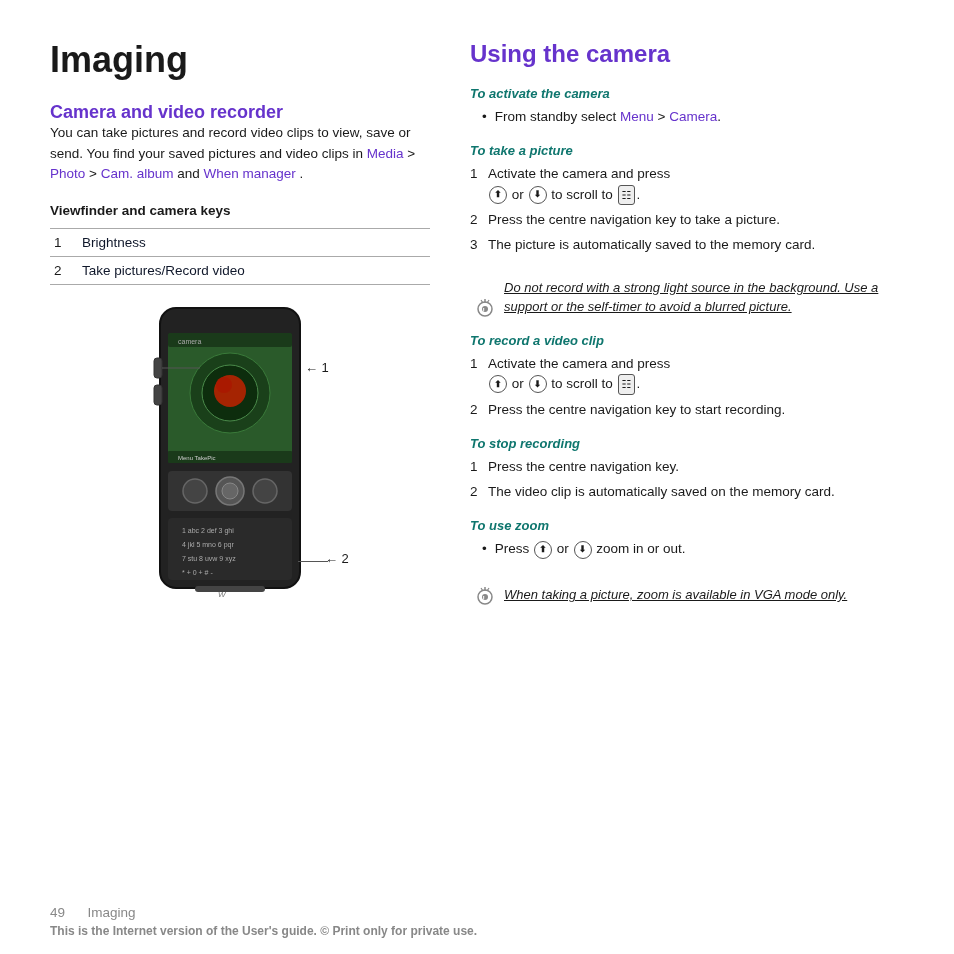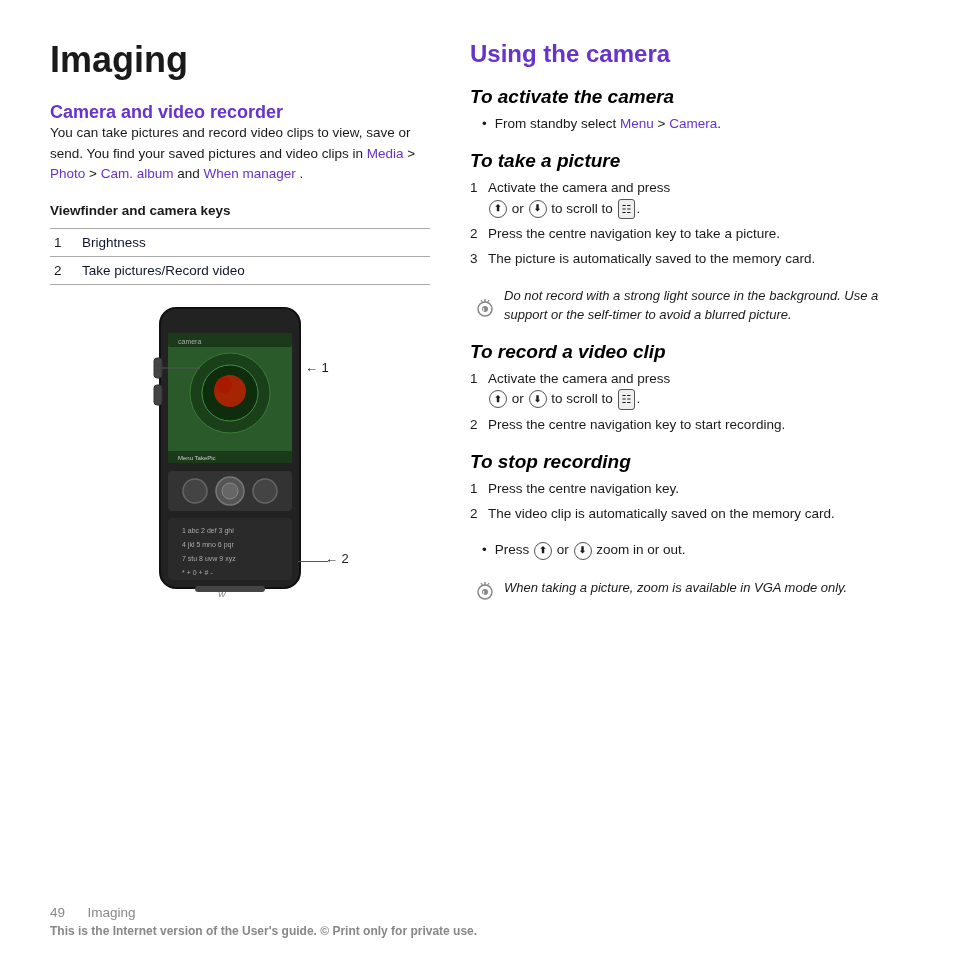--- a/index.html
+++ b/index.html
@@ -106,24 +106,24 @@
       font-weight: bold;
       color: #6633cc;
       margin-bottom: 18px;
     }
 
     .instruction-block {
       margin-bottom: 16px;
     }
 
     .instruction-title {
-      font-size: 19px;
+      font-size: 13px;
       font-style: italic;
       font-weight: bold;
-      color: #000000;
+      color: #0f766e;
       margin-bottom: 6px;
     }
 
     .bullet-item {
       display: flex;
       align-items: flex-start;
       font-size: 13.5px;
       line-height: 1.5;
       margin-bottom: 4px;
       padding-left: 12px;
@@ -149,23 +149,24 @@
       font-size: 13.5px;
     }
 
     .item-text {
       flex: 1;
       line-height: 1.5;
     }
 
     .tip-box {
       display: flex;
-      align-items: center;
-      margin: 10px 0 16px 0;
+      align-items: flex-end;
+      margin: 22px 0 16px 0;
       padding-left: 4px;
+      text-decoration: underline;
     }
 
     .tip-icon {
       width: 22px;
       height: 22px;
       flex-shrink: 0;
       margin-right: 8px;
       margin-top: 1px;
     }
 
@@ -384,20 +385,21 @@
           <span class="item-num">1</span>
           <span class="item-text">Press the centre navigation key.</span>
         </div>
         <div class="numbered-item">
           <span class="item-num">2</span>
           <span class="item-text">The video clip is automatically saved on the memory card.</span>
         </div>
       </div>
 
       <div class="instruction-block">
+        <div class="instruction-title">To use zoom</div>
         <div class="bullet-item">
           <span>Press
             <span class="scroll-icon">⬆</span>
             or
             <span class="scroll-icon">⬇</span>
             zoom in or out.
           </span>
         </div>
       </div>
 

